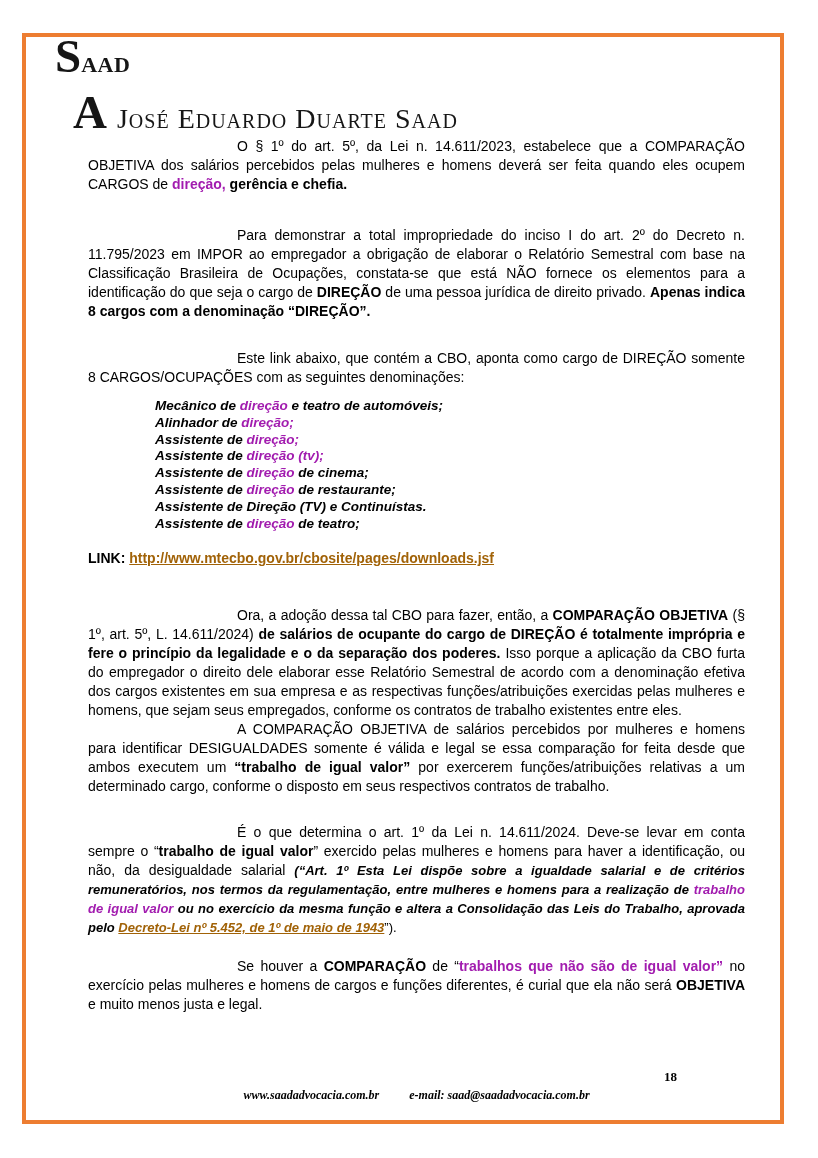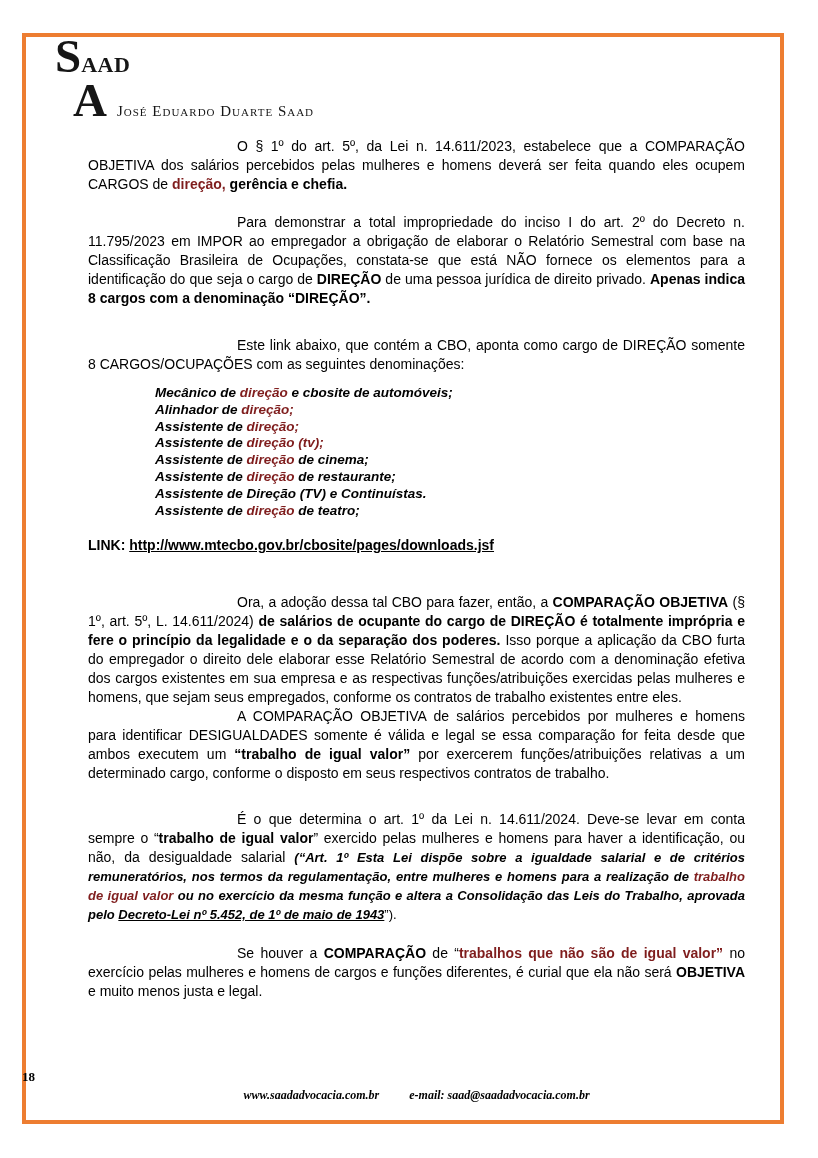--- a/index.html
+++ b/index.html
@@ -7,46 +7,46 @@
         font-family:"Liberation Sans",sans-serif;color:#000;}
   .frame{position:absolute;left:22px;top:33px;width:762px;height:1091px;
          border:4px solid #ED7D31;box-sizing:border-box;}
 
   
   .logo{position:absolute;left:55px;top:38px;font-family:"Liberation Serif",serif;color:#161616;}
   .logo-line{display:flex;align-items:baseline;}
   .logo .initial{font-size:47px;font-weight:700;line-height:.8;}
   .logo .caps{font-size:22px;font-weight:700;letter-spacing:.5px;}
   .logo-line2{margin-top:-11px;margin-left:18px;}
-  .attorney{font-size:15px;font-weight:400;font-variant:small-caps;margin-left:10px;letter-spacing:1px;margin-top:36px;}
+  .attorney{font-size:28px;font-weight:400;font-variant:small-caps;margin-left:10px;letter-spacing:1px;margin-top:36px;}
 
   
   .doc-body{position:absolute;left:88px;top:137px;width:657px;font-size:14px;line-height:19px;text-align:justify;}
   .body-para{margin:0;text-indent:149px;}
   .link-line{margin:0;text-indent:0;text-align:left;font-weight:bold;}
   .list-block{margin:11px 0 0 67px;}
   .list-item{font-weight:bold;font-style:italic;font-size:13.5px;line-height:16.8px;text-align:left;}
 
-  [data-pid="p2"]{margin-top:19px;}
+  [data-pid="p2"]{margin-top:32px;}
   [data-pid="p3"]{margin-top:28px;}
   [data-pid="linkline"]{margin-top:17px;}
   [data-pid="p4"]{margin-top:38px;}
   [data-pid="p5"]{}
   [data-pid="p6"]{margin-top:27px;}
   [data-pid="p7"]{margin-top:20px;}
 
   .b{font-weight:bold;text-align:center;}
   .i{font-style:italic;}
   .u{text-decoration:underline;}
   .sm{font-size:13px;}
-  .red{color:#7f1d1d;}
-  .blue{color:#000000;text-decoration:underline;}
+  .red{color:#a21caf;}
+  .blue{color:#a16207;text-decoration:underline;}
   span[data-interactable="true"]{cursor:pointer;}
 
-  .page-number{position:absolute;left:22px;width:655px;top:1069px;text-align:left;
+  .page-number{position:absolute;left:22px;width:655px;top:1069px;text-align:right;
                font-family:"Liberation Serif",serif;font-weight:700;font-size:13px;}
   .footer{position:absolute;left:88px;width:657px;top:1088px;text-align:center;
           font-family:"Liberation Serif",serif;font-weight:700;font-style:italic;
           font-size:12px;line-height:14px;}
   .footer-row{display:flex;justify-content:center;gap:30px;}
 </style>
 </head>
 <body>
 
 <div class="page" data-interactable="false">
@@ -61,21 +61,21 @@
       <span class="initial" data-interactable="false">A</span>
       <span class="attorney" data-interactable="false">José Eduardo Duarte Saad</span>
     </div>
   </header>
 
   <main class="doc-body" data-interactable="false">
       <p class="body-para" data-pid="p1" data-interactable="false"><span data-interactable="false">O § 1º do art. 5º, da Lei n. 14.611/2023, estabelece que a COMPARAÇÃO OBJETIVA dos salários percebidos pelas mulheres e homens deverá ser feita quando eles ocupem CARGOS de </span><span class="b red" data-interactable="false">direção,</span><span class="b" data-interactable="false"> gerência e chefia.</span></p>
       <p class="body-para" data-pid="p2" data-interactable="false"><span data-interactable="false">Para demonstrar a total impropriedade do inciso I do art. 2º do Decreto n. 11.795/2023 em IMPOR ao empregador a obrigação de elaborar o Relatório Semestral com base na Classificação Brasileira de Ocupações, constata-se que está NÃO fornece os elementos para a identificação do que seja o cargo de </span><span class="b" data-interactable="false">DIREÇÃO</span><span data-interactable="false"> de uma pessoa jurídica de direito privado. </span><span class="b" data-interactable="false">Apenas indica 8 cargos com a denominação “DIREÇÃO”.</span></p>
       <p class="body-para" data-pid="p3" data-interactable="false"><span data-interactable="false">Este link abaixo, que contém a CBO, aponta como cargo de DIREÇÃO somente 8 CARGOS/OCUPAÇÕES com as seguintes denominações:</span></p>
       <div class="list-block" data-pid="list" data-interactable="false">
-        <div class="list-item" data-interactable="false"><span data-interactable="false">Mecânico de </span><span class="red" data-interactable="false">direção</span><span data-interactable="false"> e cbosite de automóveis;</span></div>
+        <div class="list-item" data-interactable="false"><span data-interactable="false">Mecânico de </span><span class="red" data-interactable="false">direção</span><span data-interactable="false"> e teatro de automóveis;</span></div>
         <div class="list-item" data-interactable="false"><span data-interactable="false">Alinhador de </span><span class="red" data-interactable="false">direção;</span></div>
         <div class="list-item" data-interactable="false"><span data-interactable="false">Assistente de </span><span class="red" data-interactable="false">direção;</span></div>
         <div class="list-item" data-interactable="false"><span data-interactable="false">Assistente de </span><span class="red" data-interactable="false">direção (tv);</span></div>
         <div class="list-item" data-interactable="false"><span data-interactable="false">Assistente de </span><span class="red" data-interactable="false">direção</span><span data-interactable="false"> de cinema;</span></div>
         <div class="list-item" data-interactable="false"><span data-interactable="false">Assistente de </span><span class="red" data-interactable="false">direção</span><span data-interactable="false"> de restaurante;</span></div>
         <div class="list-item" data-interactable="false"><span data-interactable="false">Assistente de Direção (TV) e Continuístas.</span></div>
         <div class="list-item" data-interactable="false"><span data-interactable="false">Assistente de </span><span class="red" data-interactable="false">direção</span><span data-interactable="false"> de teatro;</span></div>
       </div>
       <p class="link-line" data-pid="linkline" data-interactable="false"><span class="b" data-interactable="false">LINK: </span><span class="b u blue" data-interactable="true">http://www.mtecbo.gov.br/cbosite/pages/downloads.jsf</span></p>
       <p class="body-para" data-pid="p4" data-interactable="false"><span data-interactable="false">Ora, a adoção dessa tal CBO para fazer, então, a </span><span class="b" data-interactable="false">COMPARAÇÃO OBJETIVA</span><span data-interactable="false"> (§ 1º, art. 5º, L. 14.611/2024) </span><span class="b" data-interactable="false">de salários de ocupante do cargo de DIREÇÃO é totalmente imprópria e fere o princípio da legalidade e o da separação dos poderes.</span><span data-interactable="false"> Isso porque a aplicação da CBO furta do empregador o direito dele elaborar esse Relatório Semestral de acordo com a denominação efetiva dos cargos existentes em sua empresa e as respectivas funções/atribuições exercidas pelas mulheres e homens, que sejam seus empregados, conforme os contratos de trabalho existentes entre eles.</span></p>

